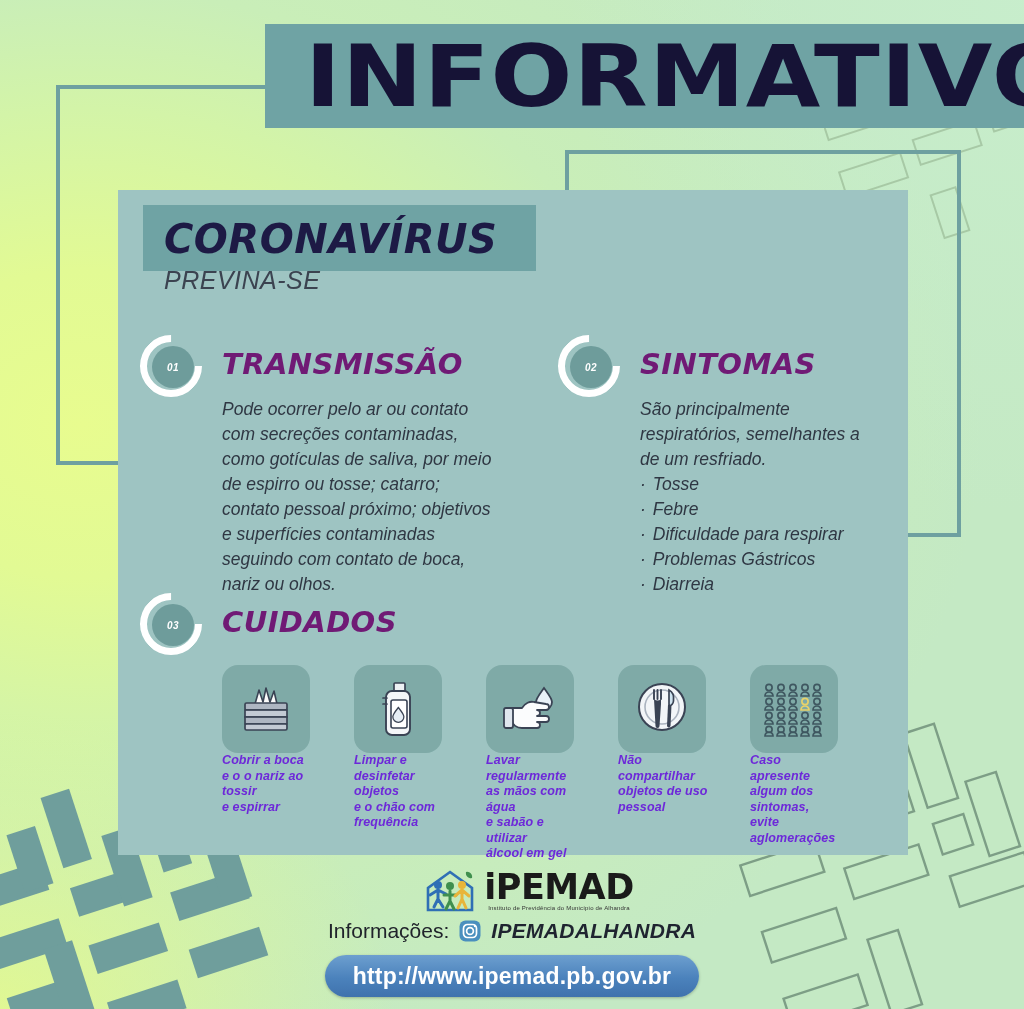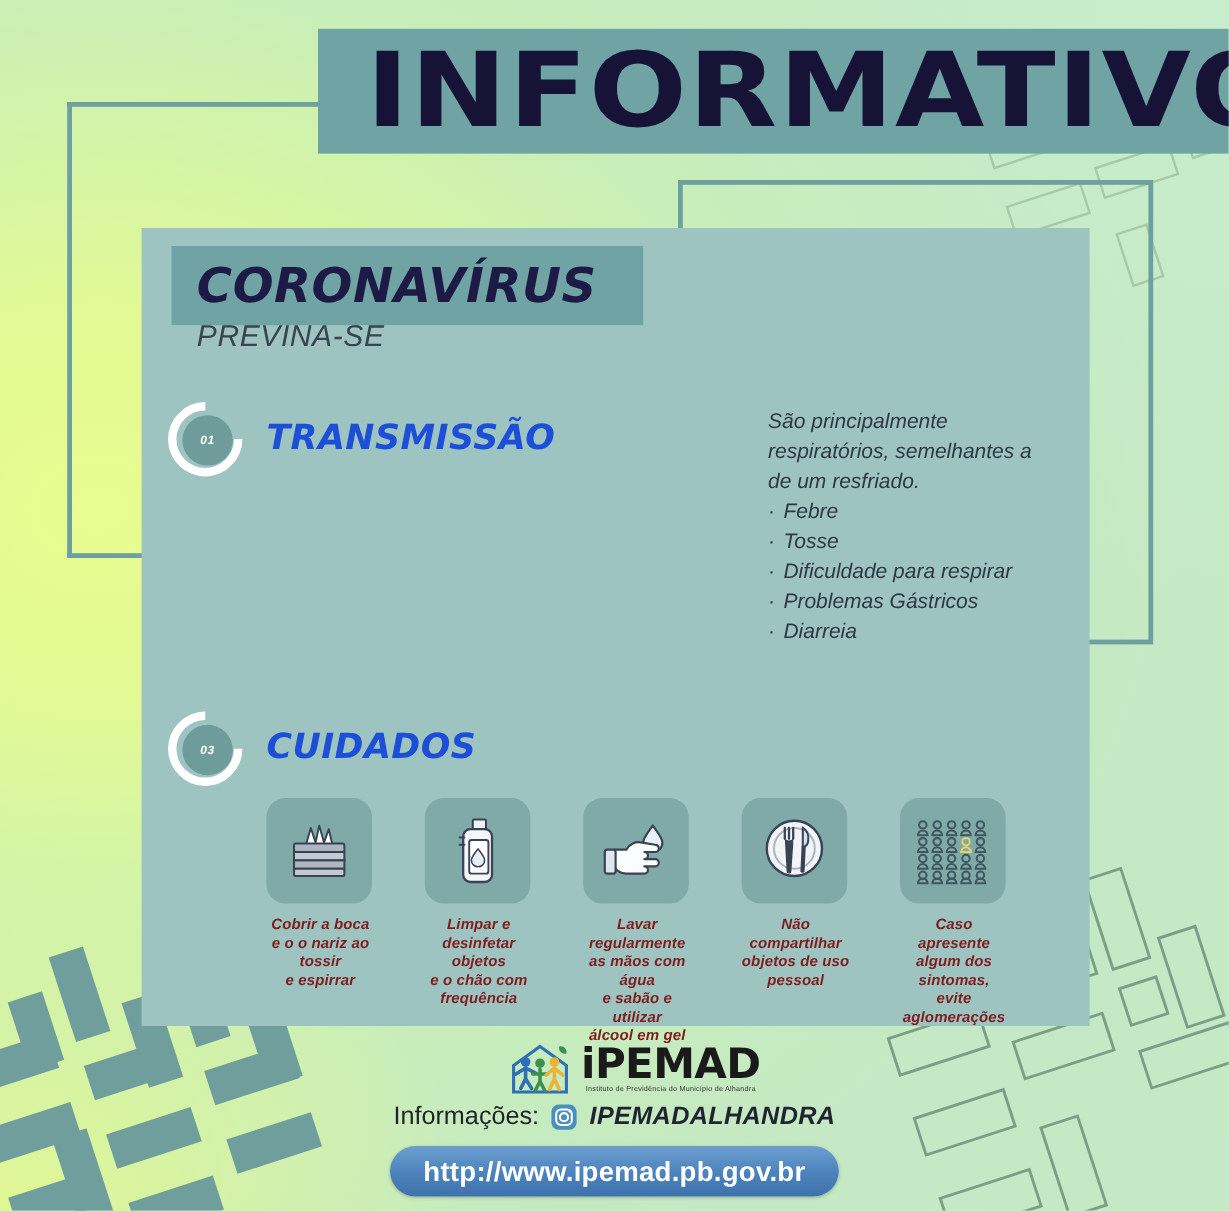--- a/index.html
+++ b/index.html
@@ -92,44 +92,44 @@
   }
   .badge-circle {
     position: absolute; left: 12px; top: 11px; width: 42px; height: 42px;
     border-radius: 50%; background: #6e9c9b;
     display: flex; align-items: center; justify-content: center;
     font-size: 10px; font-weight: 700; color: #ffffff; letter-spacing: .5px;
   }
   .sec-title {
     position: absolute; left: 82px; top: 12px;
     font-size: 29px; font-weight: 800; letter-spacing: .4px;
-    color: #1d4ed8;
+    color: #701a75;
     font-family: "DejaVu Sans", sans-serif;
   }
   .sec-body {
     margin-left: 82px; margin-top: 4px;
     font-size: 17.5px; line-height: 25px; color: #2f3743;
   }
   .sec-body p { margin: 0; }
   .sym-list { list-style: none; margin-top: 0; }
   .sym-list li { font-size: 17.5px; line-height: 25px; color: #2f3743; }
   .sym-list li::before { content: "\00B7"; margin-right: 7px; }
 
   
   .cards { display: flex; gap: 42px; margin-left: 82px; margin-top: 14px; }
   .card { width: 90px; }
   .card-icon {
     width: 88px; height: 88px; border-radius: 16px;
     background: #7faaa7;
     display: flex; align-items: center; justify-content: center;
   }
   .card-label {
-    margin-top: 10px; text-align: center;
+    
     font-size: 12.5px; line-height: 15.5px; font-weight: 700;
-    color: #7f1d1d; letter-spacing: .1px;
+    color: #6d28d9; letter-spacing: .1px;
   }
 
   
   .footer { position: absolute; left: 0; right: 0; top: 868px; text-align: center; }
   .logo-row { display: flex; align-items: center; justify-content: center; gap: 6px; margin-left: 32px; }
   .logo-mark { width: 56px; height: 44px; }
   .logo-text {
     font-size: 35px; font-weight: 800; letter-spacing: -.5px; color: #1a1a1a;
     font-family: "DejaVu Sans", sans-serif; line-height: 34px;
   }
@@ -225,28 +225,38 @@
       <div class="corona-sub">PREVINA-SE</div>
 
       <div class="section sec-1">
         <div class="sec-head">
           <div class="badge-wrap">
             <div class="badge-arc"></div>
             <div class="badge-circle">01</div>
           </div>
           <div class="sec-title">TRANSMISSÃO</div>
         </div>
+        <div class="sec-body">
+          <p>Pode ocorrer pelo ar ou contato com secreções contaminadas, como gotículas de saliva, por meio de espirro ou tosse; catarro; contato pessoal próximo; objetivos e superfícies contaminadas seguindo com contato de boca, nariz ou olhos.</p>
+        </div>
       </div>
 
       <div class="section sec-2">
+        <div class="sec-head">
+          <div class="badge-wrap">
+            <div class="badge-arc"></div>
+            <div class="badge-circle">02</div>
+          </div>
+          <div class="sec-title">SINTOMAS</div>
+        </div>
         <div class="sec-body">
           <p>São principalmente respiratórios, semelhantes a de um resfriado.</p>
           <ul class="sym-list">
+            <li>Tosse</li>
             <li>Febre</li>
-            <li>Tosse</li>
             <li>Dificuldade para respirar</li>
             <li>Problemas Gástricos</li>
             <li>Diarreia</li>
           </ul>
         </div>
       </div>
 
       <div class="section sec-3">
         <div class="sec-head">
           <div class="badge-wrap">

